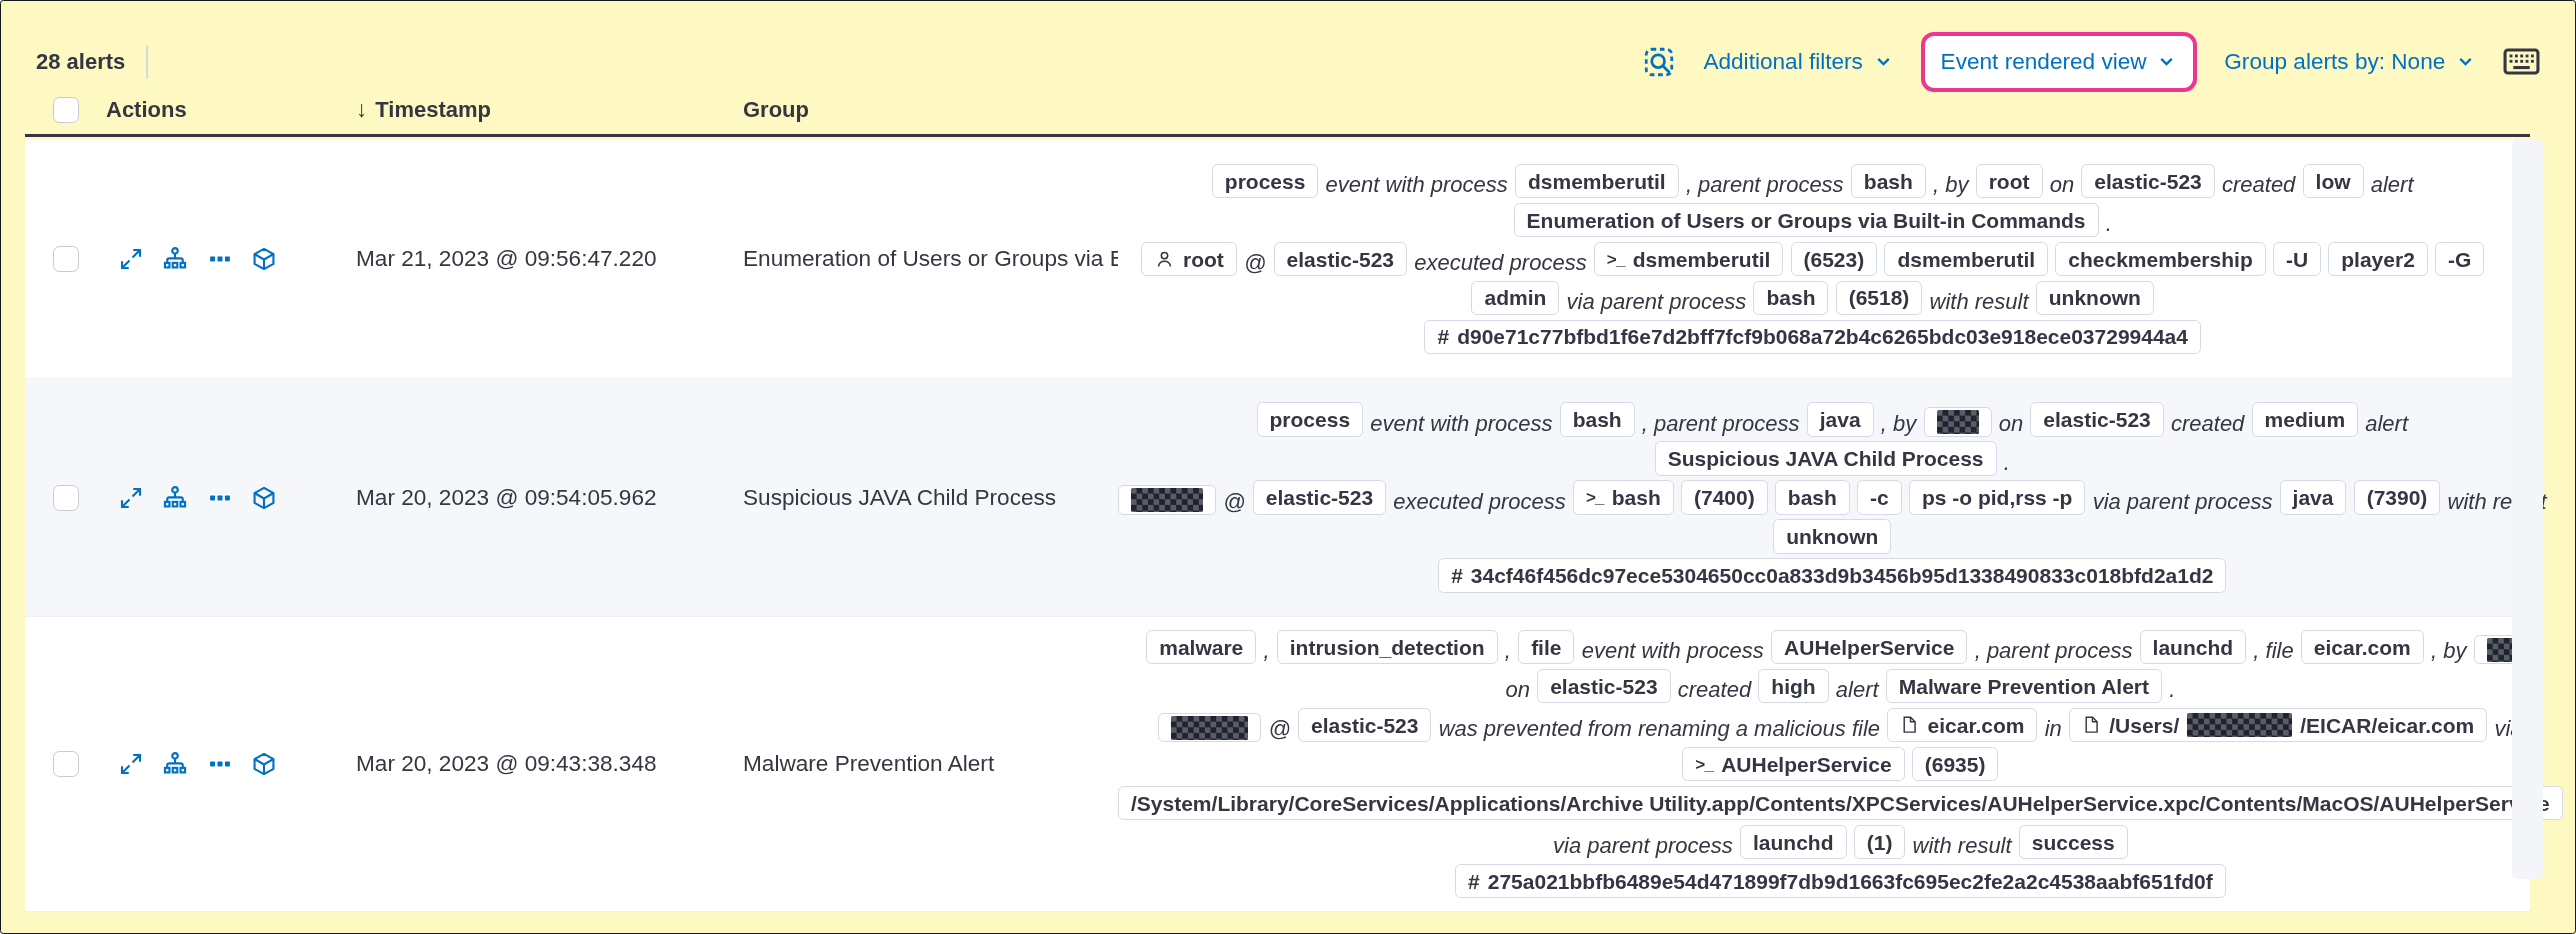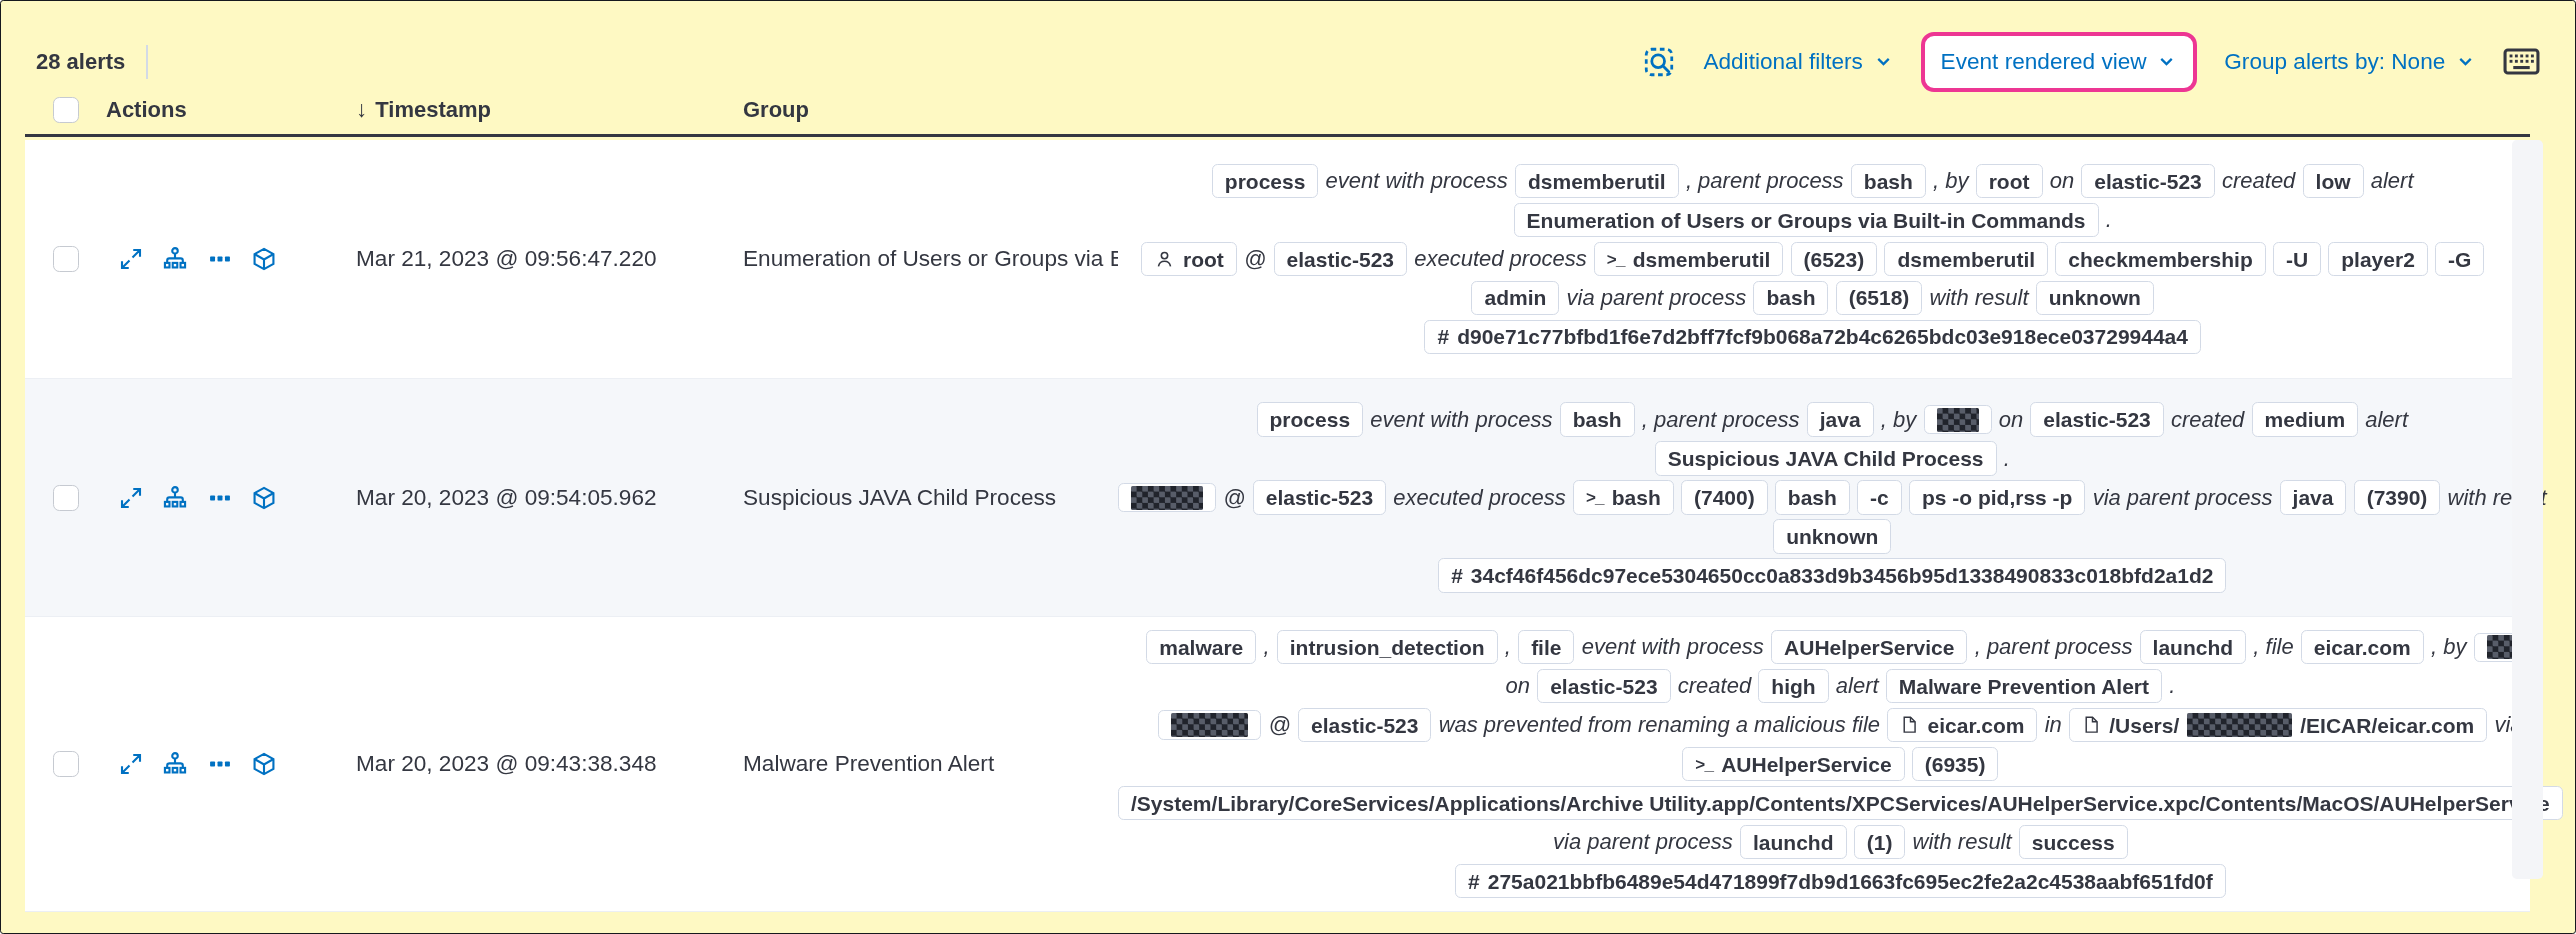--- a/index.html
+++ b/index.html
@@ -39,21 +39,21 @@
   .c-check { display: flex; justify-content: center; }
   .checkbox { width: 26px; height: 26px; border: 1.6px solid #c6cad1; border-radius: 6.4px;
               background: #fff; display: inline-block; cursor: pointer; }
   .c-actions { display: flex; align-items: center; gap: 19.3px; padding-left: 13px; }
   .action-btn { background: none; border: none; padding: 0; cursor: pointer; display: inline-flex; }
   .c-ts, .c-rule { font-size: 22.6px; color: #343741; white-space: nowrap; }
   .c-rule { overflow: hidden; padding-right: 13px; }
 
   .c-sum { display: flex; flex-direction: column; align-items: center; justify-content: center;
            gap: 4.8px; padding: 13px 22.6px 13px 0; overflow: visible; }
-  .sum-line { display: flex; align-items: center; justify-content: center; gap: 7.2px; white-space: nowrap; }
+  .sum-line { display: flex; align-items: flex-end; justify-content: center; gap: 7.2px; white-space: nowrap; }
   .sum-text { font-size: 22px; font-weight: 400; color: #343741; font-style: italic; }
   .badge { display: inline-flex; align-items: center; gap: 8px; padding: 1.6px 12px;
            border: 1.6px solid #d3dae6; border-radius: 5.6px; background: #fff;
            font-size: 21px; font-weight: 600; line-height: 29px; color: #343741; cursor: default; }
   .glyph-term { font-weight: 700; font-size: 17px; letter-spacing: -0.8px; color: #343741; }
   .glyph-hash { font-weight: 600; color: #343741; }
   .redacted { display: inline-block; height: 24px; border-radius: 1.6px;
         background-image:
           linear-gradient(45deg,#20232b 26%,transparent 26%,transparent 74%,#20232b 74%),
           linear-gradient(45deg,#20232b 26%,#585d69 26%,#585d69 74%,#20232b 74%);

